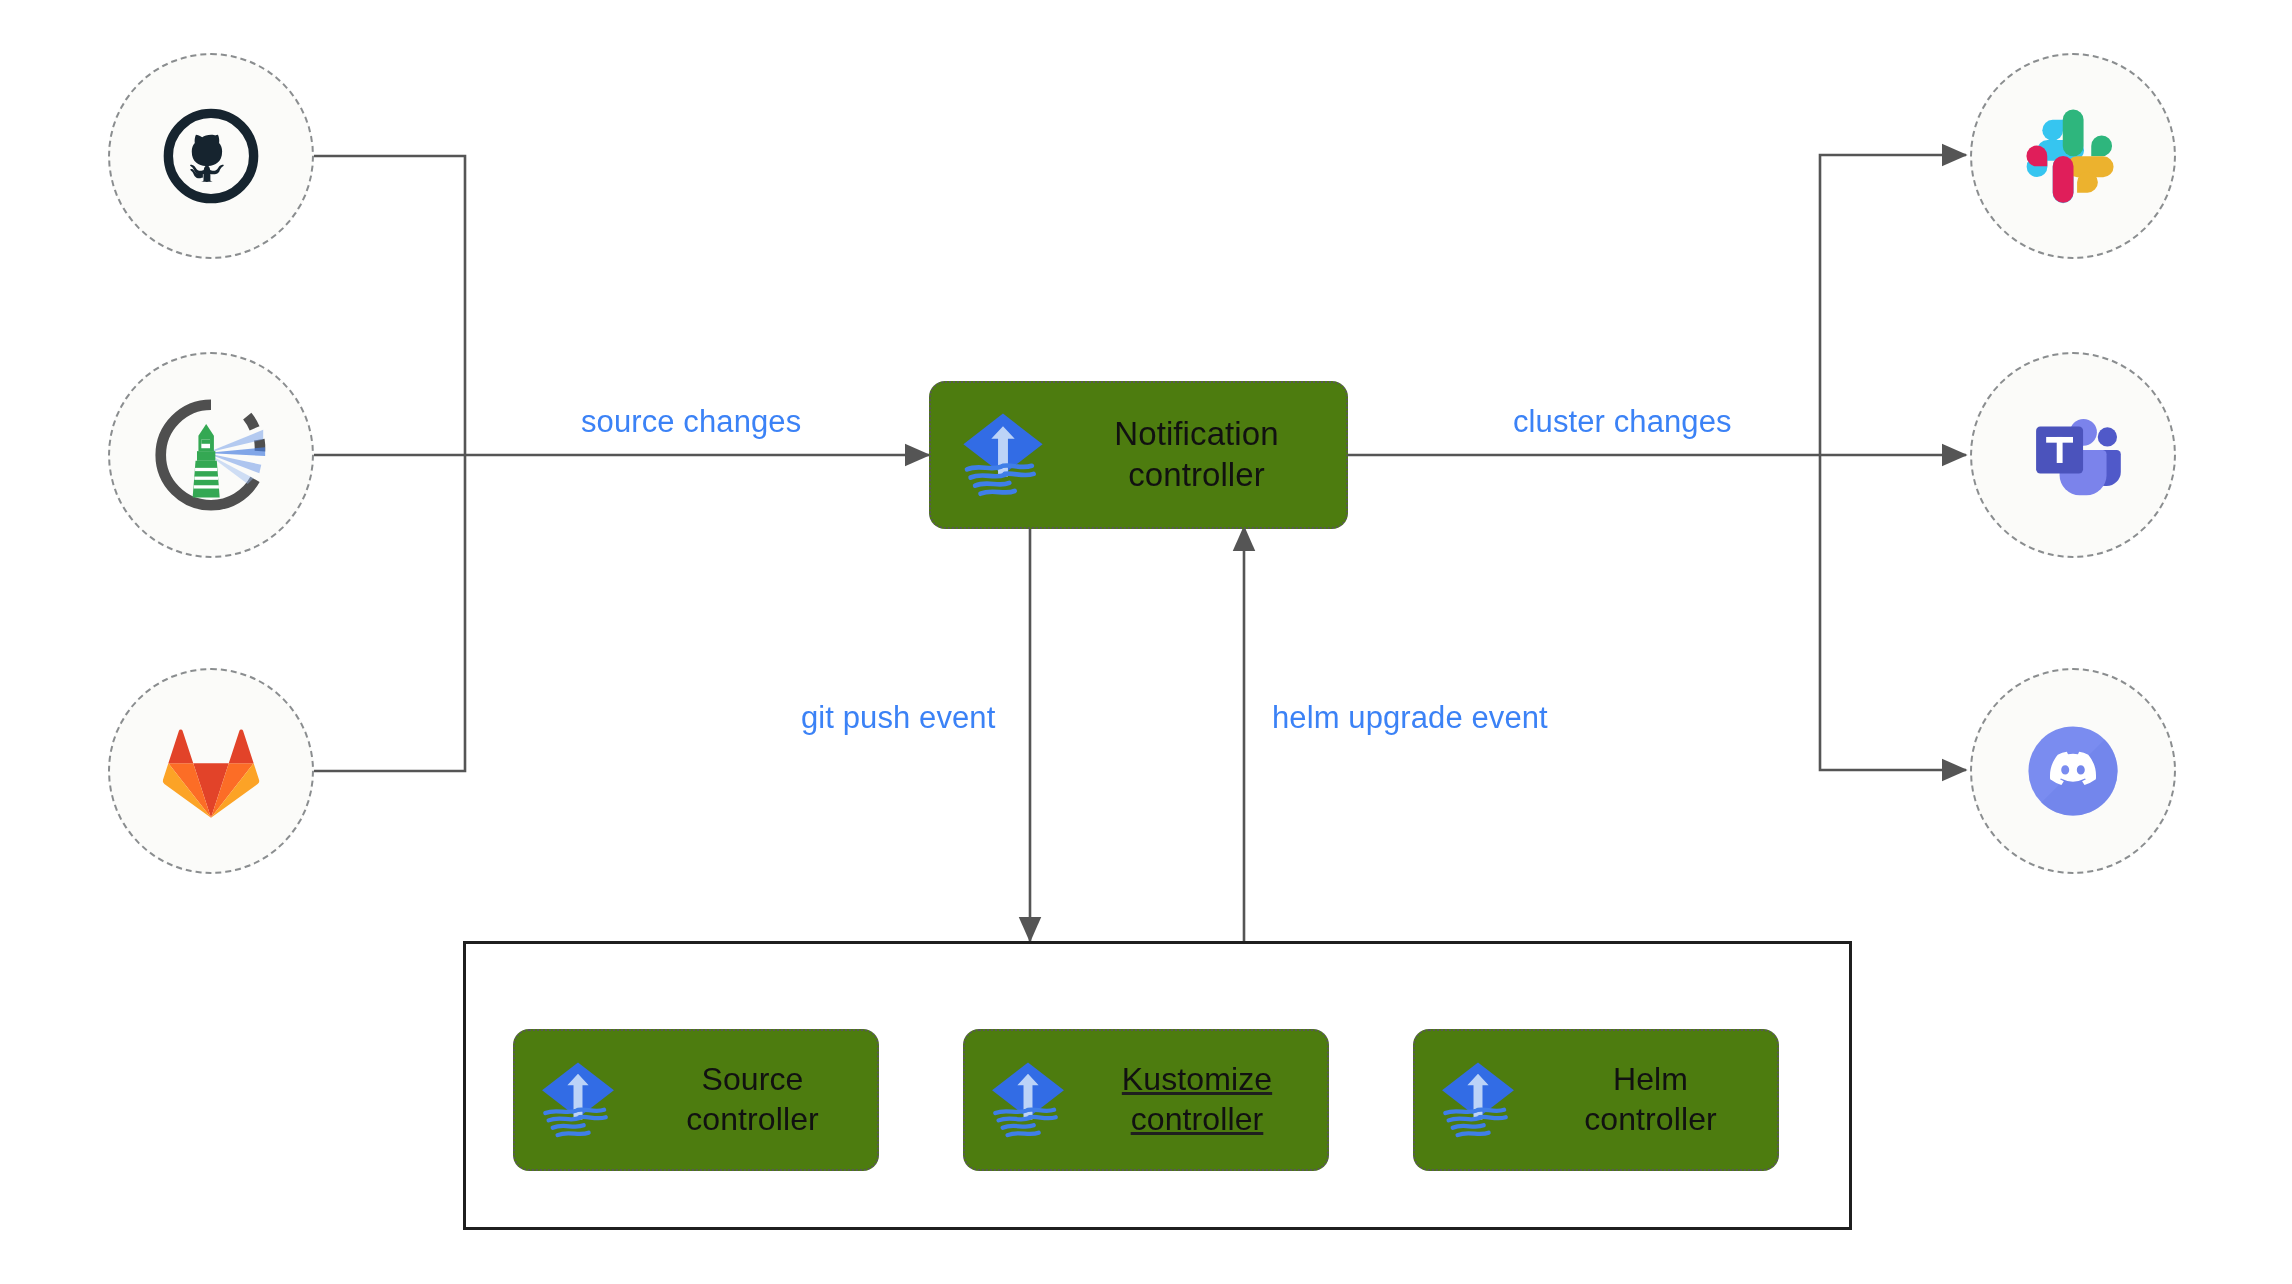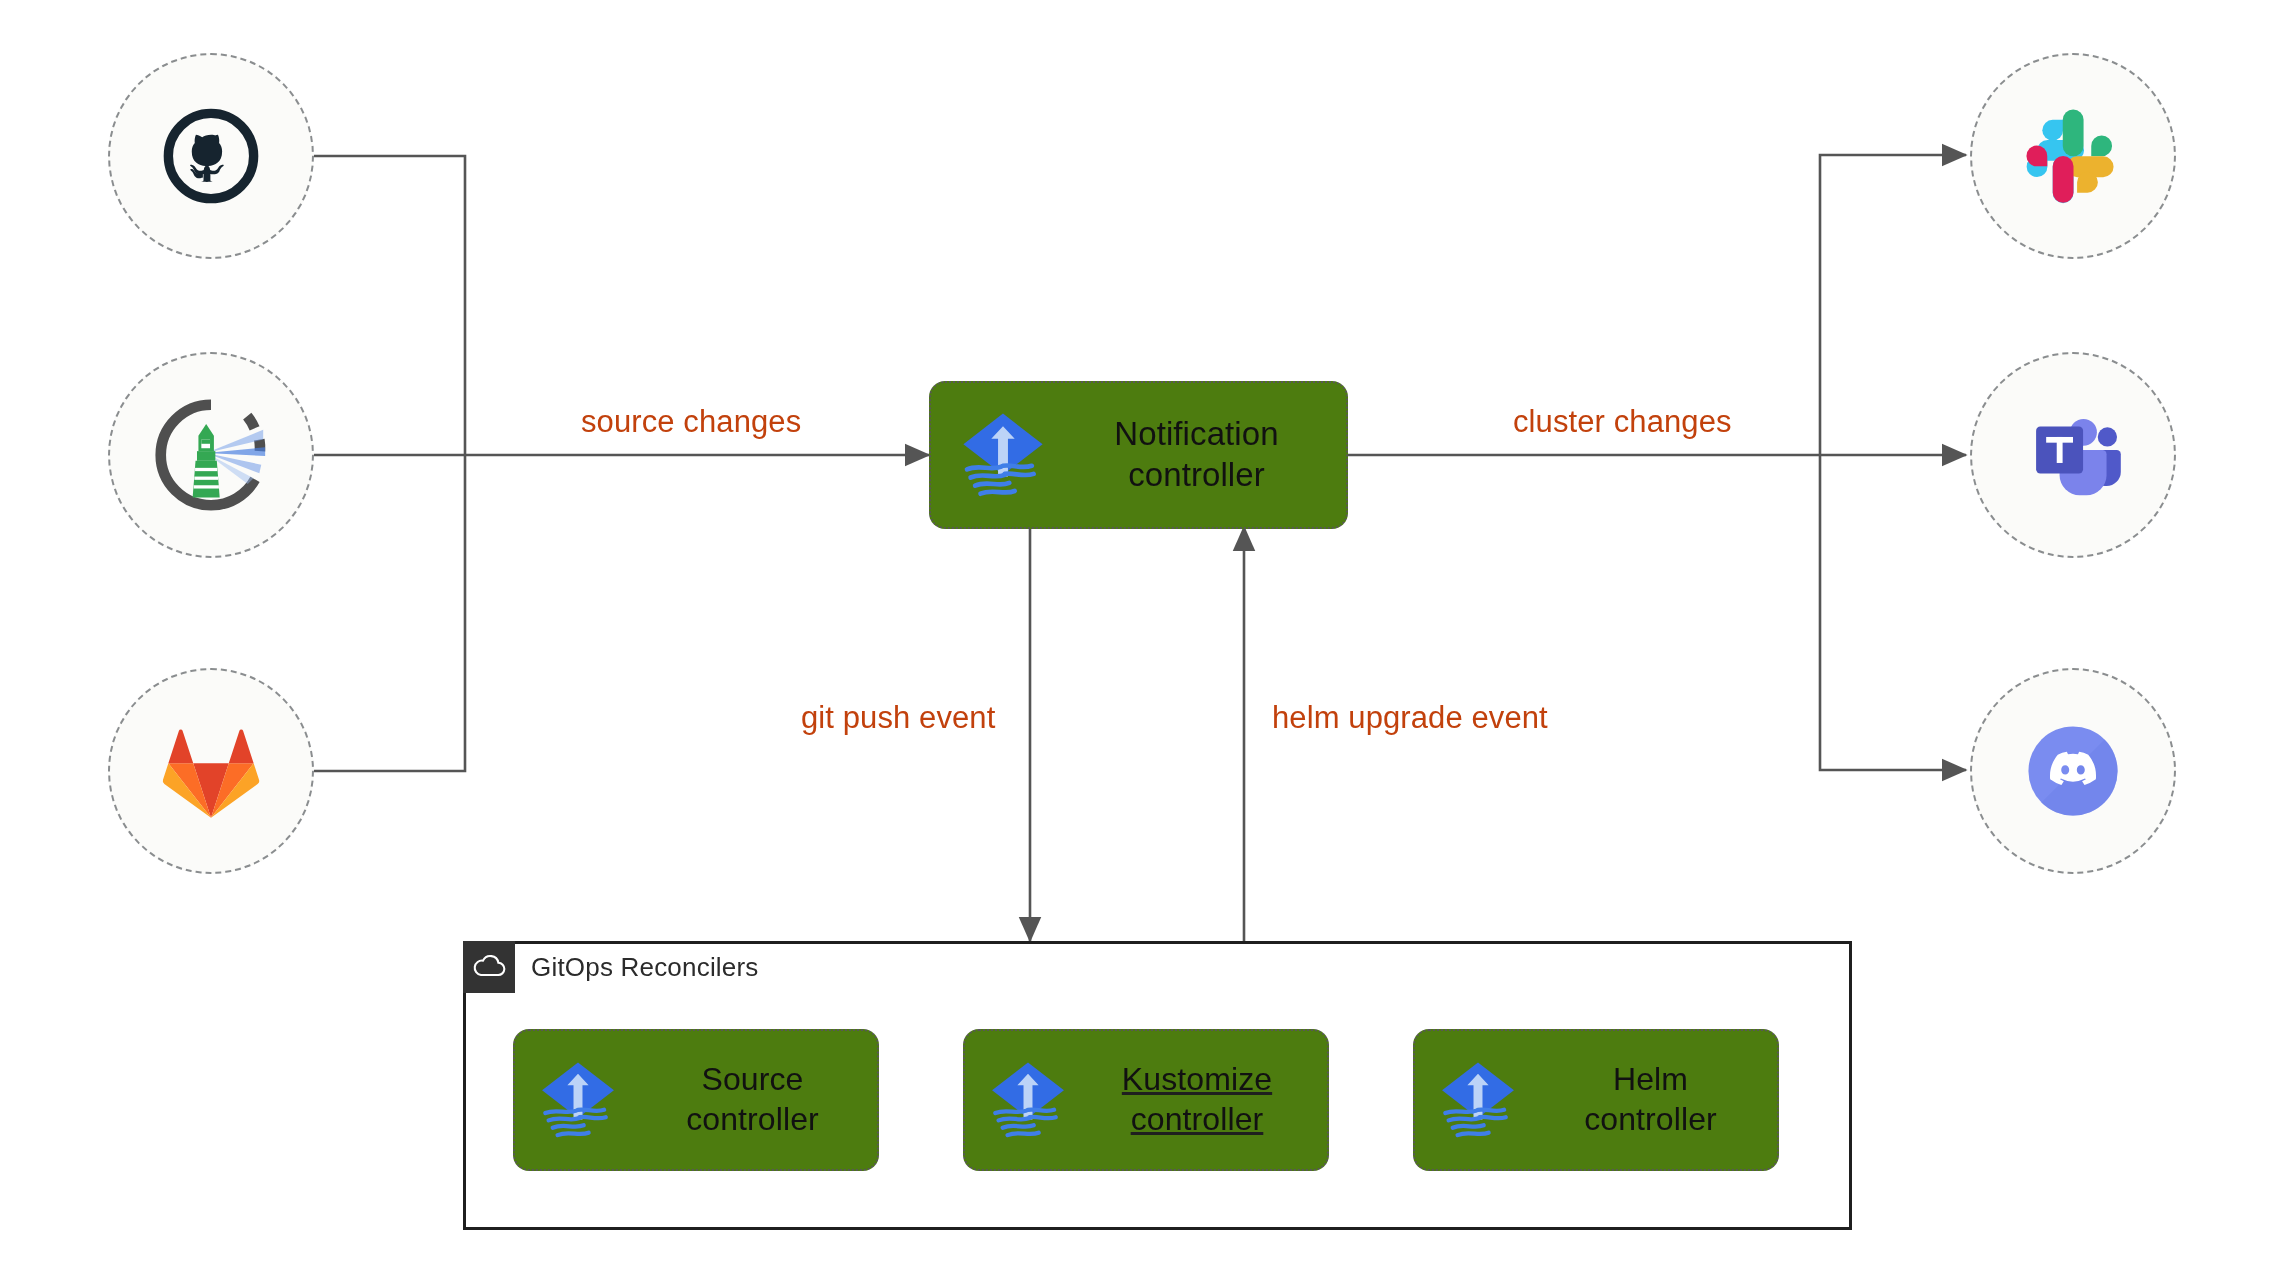--- a/index.html
+++ b/index.html
@@ -46,21 +46,21 @@
   #gitops-badge{
     width:52px;height:52px;background:#333333;
     display:flex;align-items:center;justify-content:center;
   }
   #gitops-title{
     font-size:26px;color:#2b2b2b;margin-left:16px;letter-spacing:.2px;
   }
 
   
   .edge-label{
-    position:absolute;font-size:31px;color:#c2410c;white-space:nowrap;
+    position:absolute;font-size:31px;color:#3b82f6;white-space:nowrap;
     letter-spacing:.1px;
   }
 </style>
 </head>
 <body>
 
 <div id="canvas">
 
   <svg id="wires" viewBox="0 0 2292 1284" xmlns="http://www.w3.org/2000/svg">
     <defs>
@@ -211,28 +211,20 @@
           <path d="M60 72 C70 70 80 76 92 72"></path>
           <path d="M62 81 C72 79 82 85 94 81"></path>
         </g>
       </svg>
     </span>
     <span class="ctrl-label">Notification
 controller</span>
   </div>
 
   <div id="gitops-container"></div>
-  <div id="gitops-header">
-    <div id="gitops-badge">
-      <svg width="36" height="26" viewBox="0 0 38 26">
-        <path fill="none" stroke="#ffffff" stroke-width="2.2" d="M10.5 21.5h18a6.5 6.5 0 0 0 0.4-13 8.6 8.6 0 0 0-16.2-2.2 6 6 0 0 0-2.2 15.2z"></path>
-      </svg>
-    </div>
-    <div id="gitops-title">GitOps Reconcilers</div>
-  </div>
 
   <div class="ctrl-box" style="left:513px;top:1029px;width:366px;height:142px;padding-left:14px;gap:15px;">
     <span class="ctrl-icon">
       <svg width="98" height="98" viewBox="0 0 120 120">
         <path fill="#326ce5" d="M60 14 L104 48 L60 82 L16 48 Z"></path>
         <path fill="#bcd3f7" d="M60 28 L73 42 L65.5 42 L65.5 84 L54.5 84 L54.5 42 L47 42 Z"></path>
         <g stroke="#3f7ee8" stroke-width="5.2" fill="none" stroke-linecap="round">
           <path d="M20 76 C34 70 46 78 58 73"></path>
           <path d="M24 85 C38 79 50 87 62 82"></path>
           <path d="M29 94 C43 88 55 96 67 91"></path>

